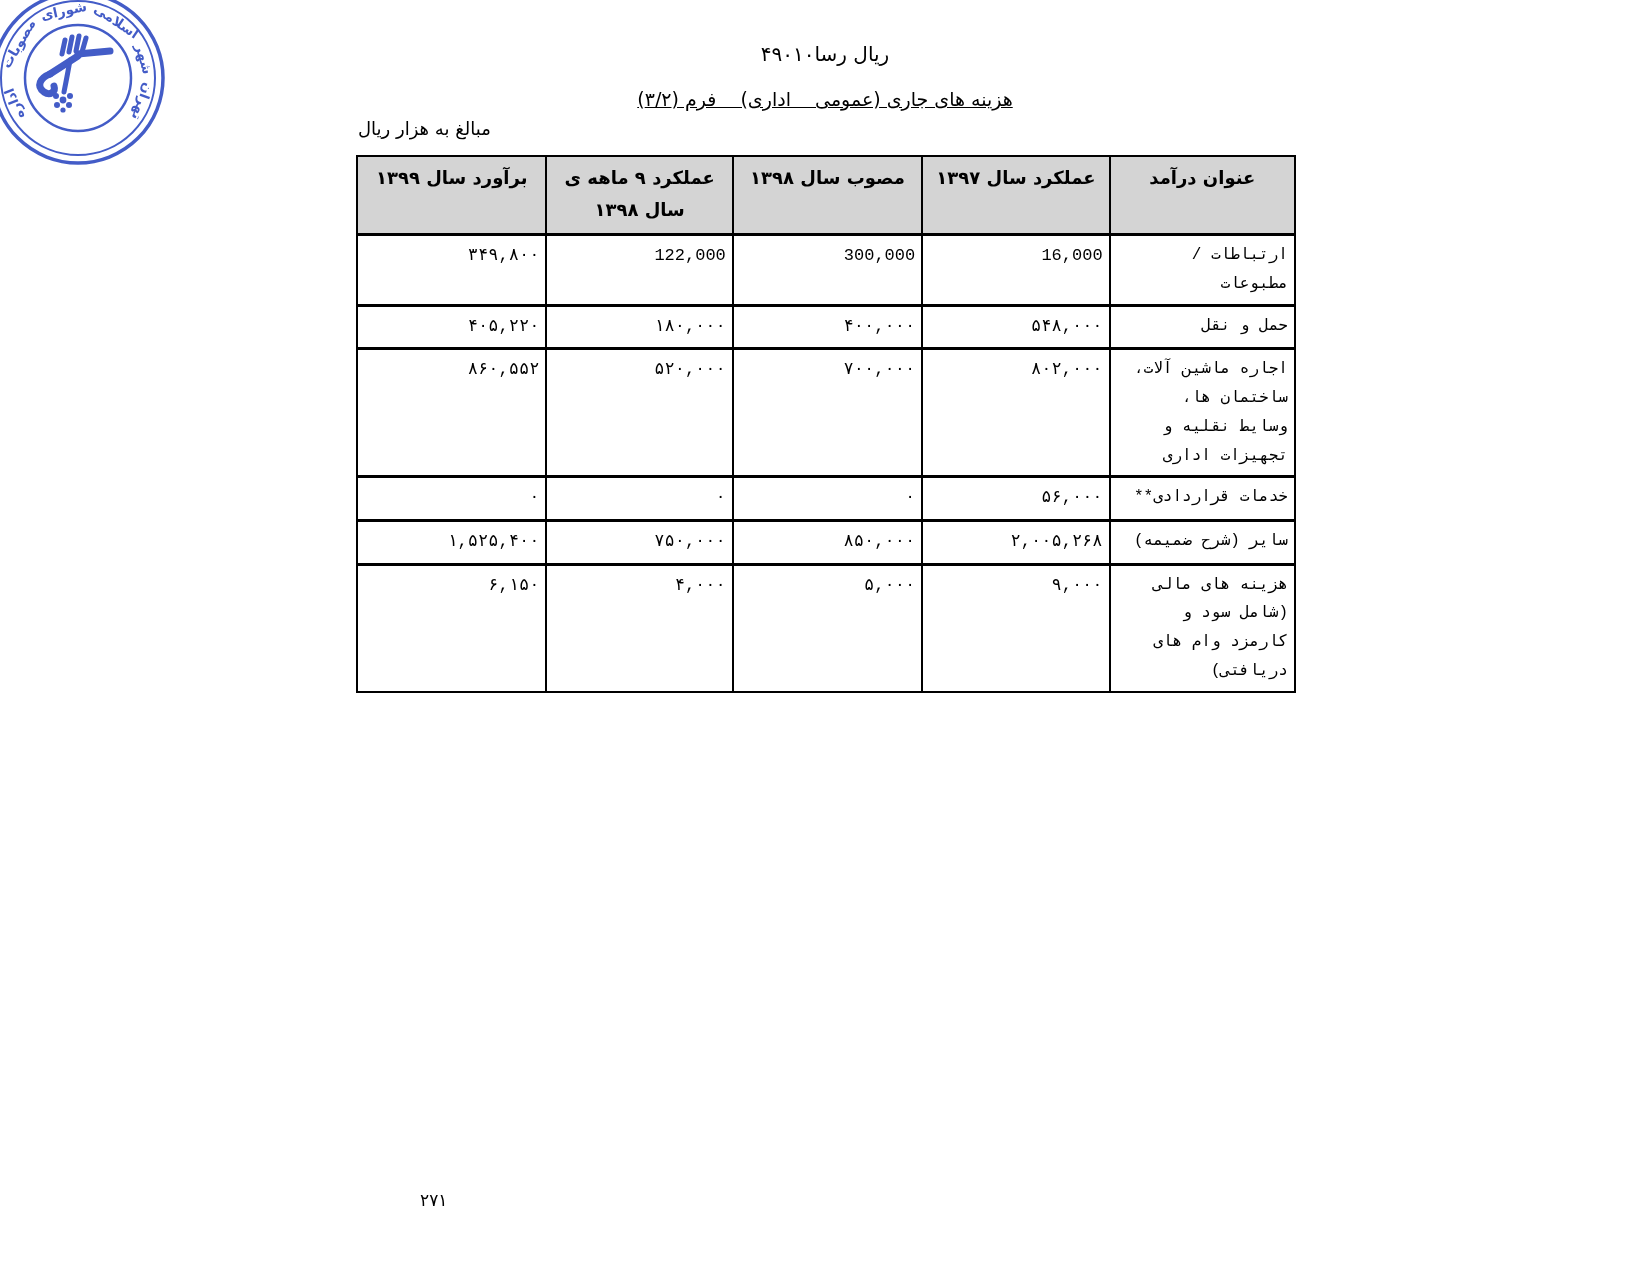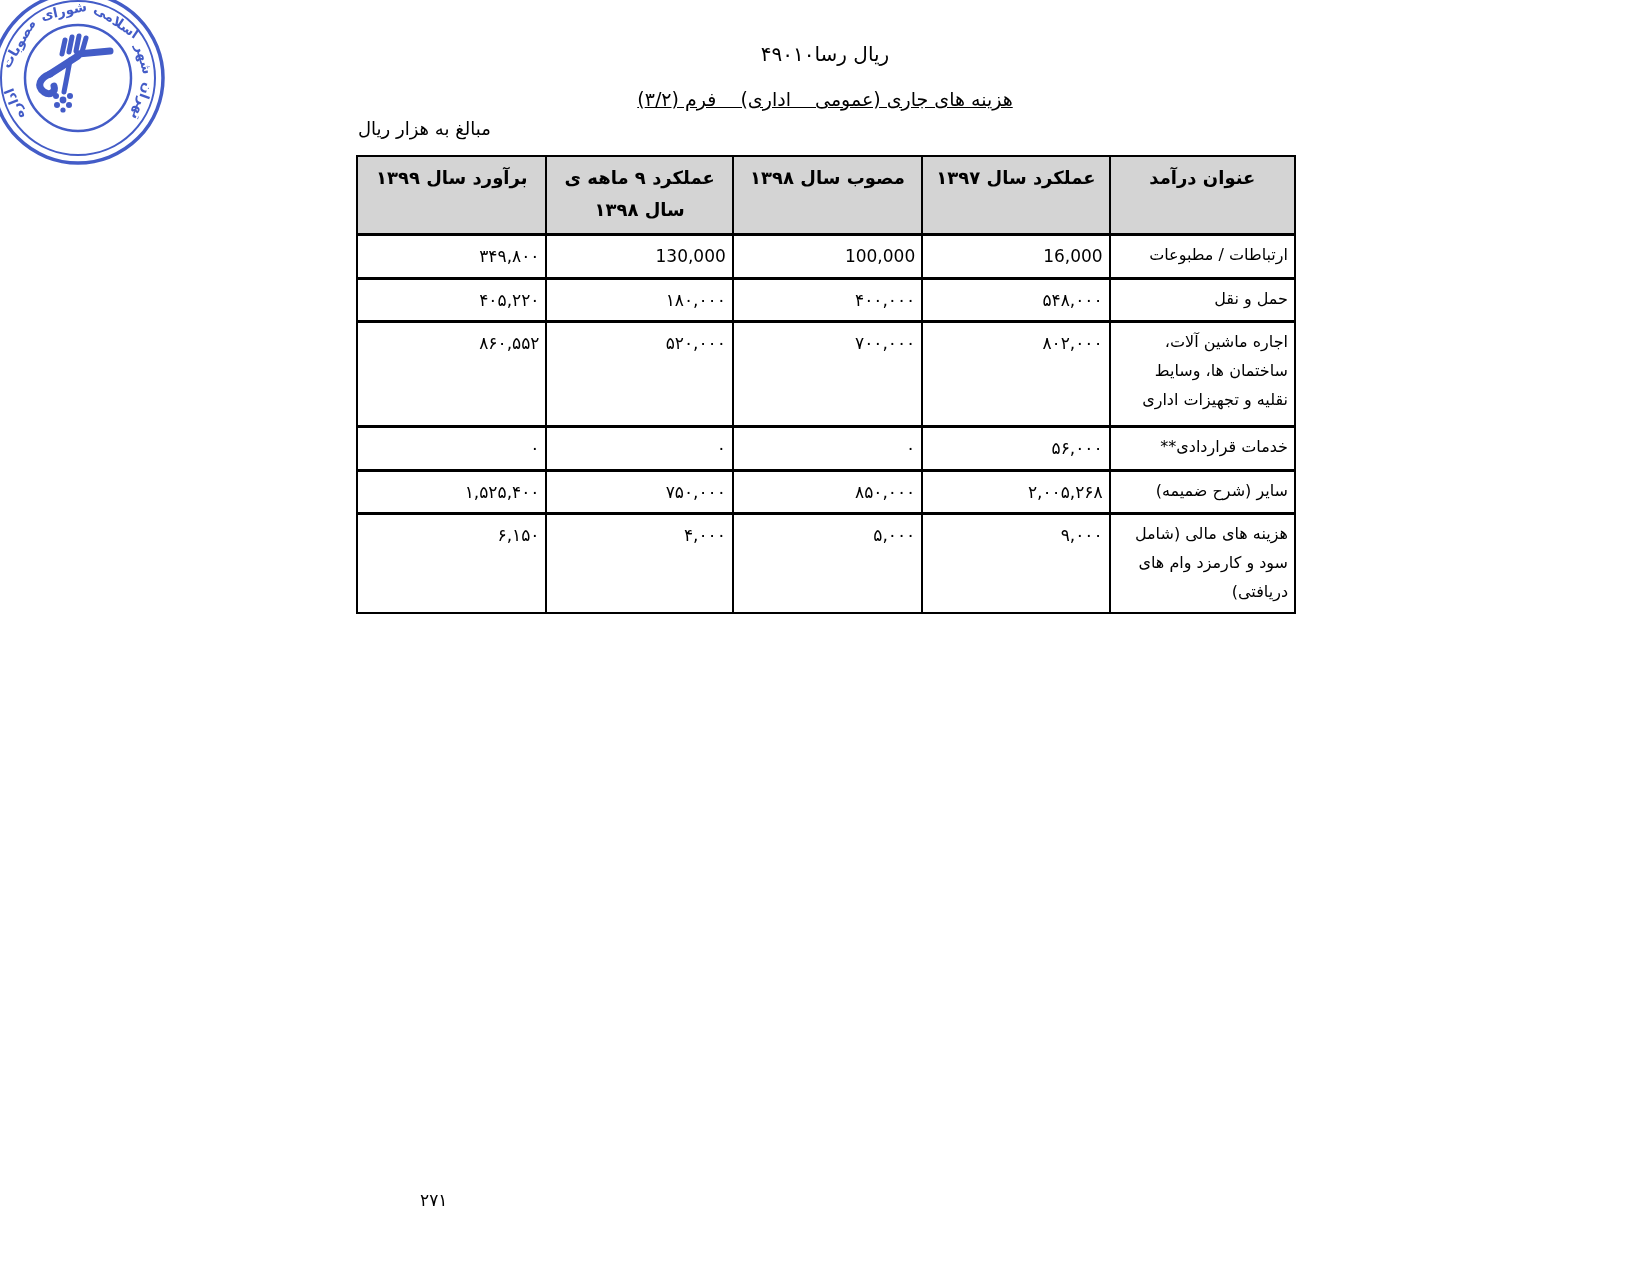--- a/index.html
+++ b/index.html
@@ -66,20 +66,21 @@
     font-weight:bold;
     font-size:18px;
     line-height:1.8;
     height:66px;
   }
   table.budget td{
     border-top-width:3px;
     font-size:17px;
     line-height:1.8;
     text-align:right;
+    font-family:Liberation Mono, monospace;
   }
   table.budget td.label{
     font-size:16px;
     direction:rtl;
     padding-left:14px;
   }
   table.budget td.num{
     direction:ltr;
     unicode-bidi:embed;
     text-align:right;
@@ -160,22 +161,22 @@
             <th>عملکرد سال ۱۳۹۷</th>
             <th>مصوب سال ۱۳۹۸</th>
             <th>عملکرد ۹ ماهه ی سال ۱۳۹۸</th>
             <th>برآورد سال ۱۳۹۹</th>
           </tr>
       </thead>
       <tbody id="budget-body">
           <tr class="single">
             <td class="label">ارتباطات / مطبوعات</td>
             <td class="num">16,000</td>
-            <td class="num">100,000</td>
-            <td class="num">130,000</td>
+            <td class="num">300,000</td>
+            <td class="num">122,000</td>
             <td class="num">۳۴۹,۸۰۰</td>
           </tr>
           <tr class="single">
             <td class="label">حمل و نقل</td>
             <td class="num">۵۴۸,۰۰۰</td>
             <td class="num">۴۰۰,۰۰۰</td>
             <td class="num">۱۸۰,۰۰۰</td>
             <td class="num">۴۰۵,۲۲۰</td>
           </tr>
           <tr class="tall3">

